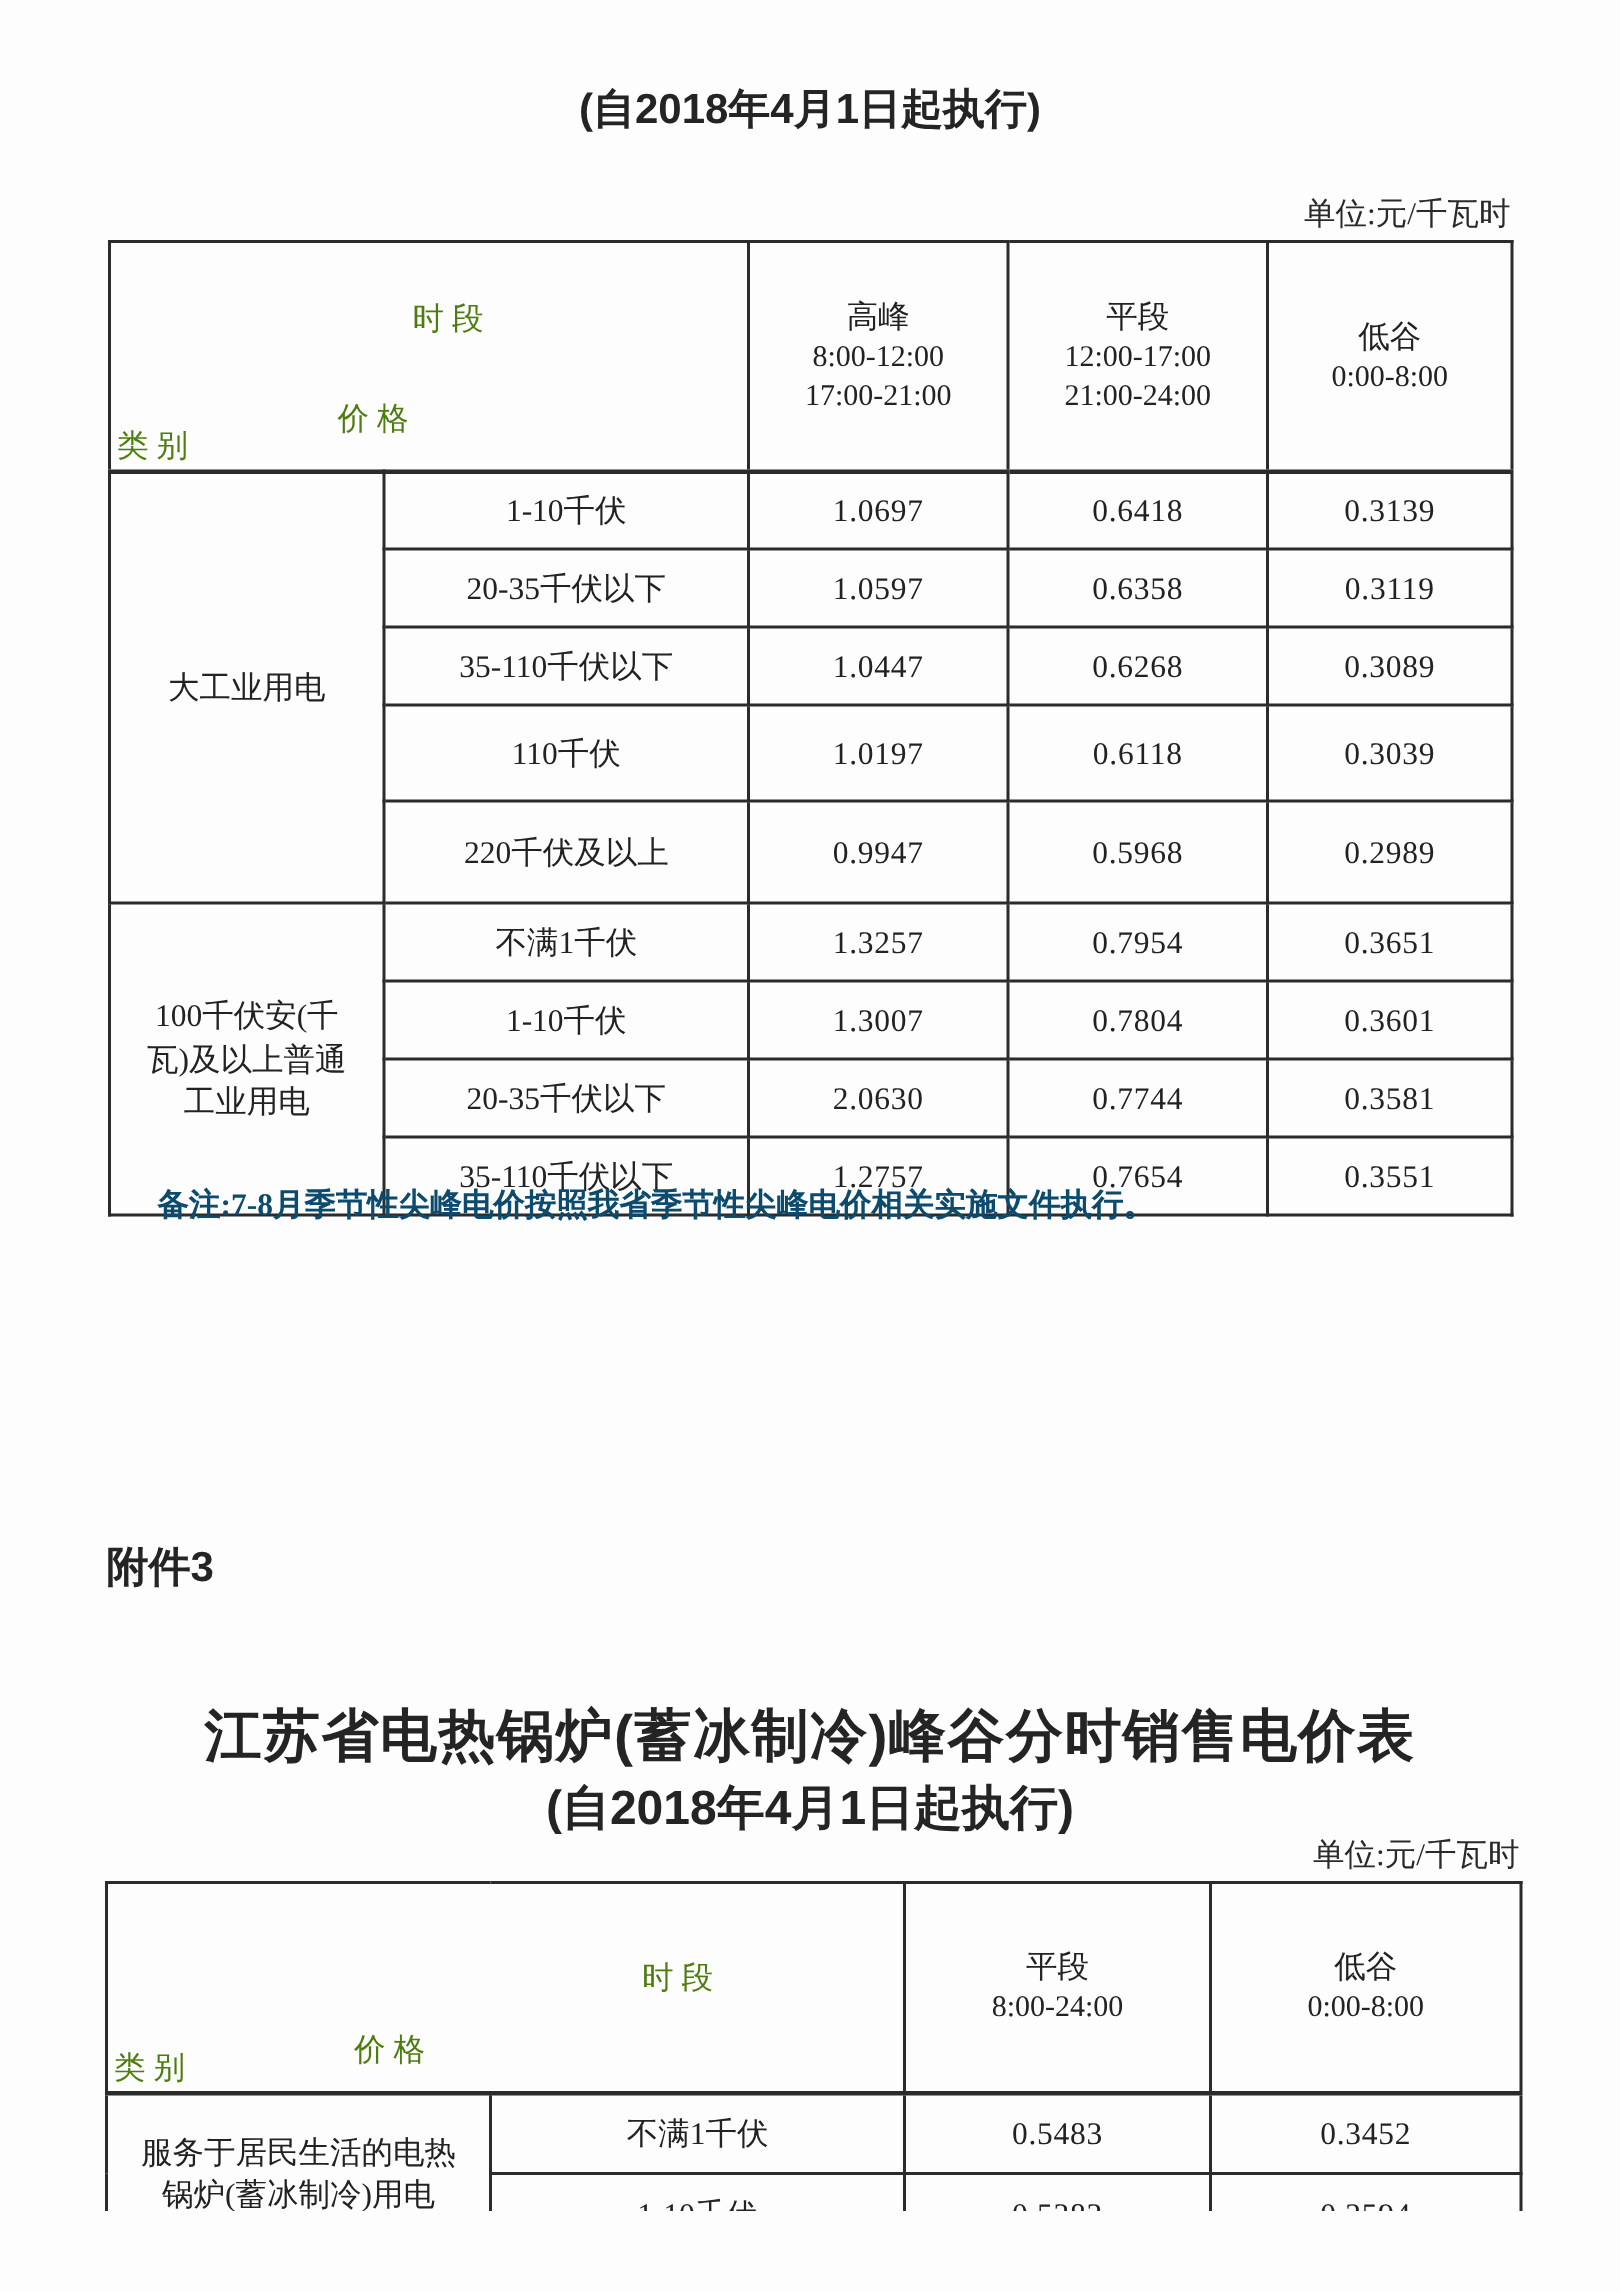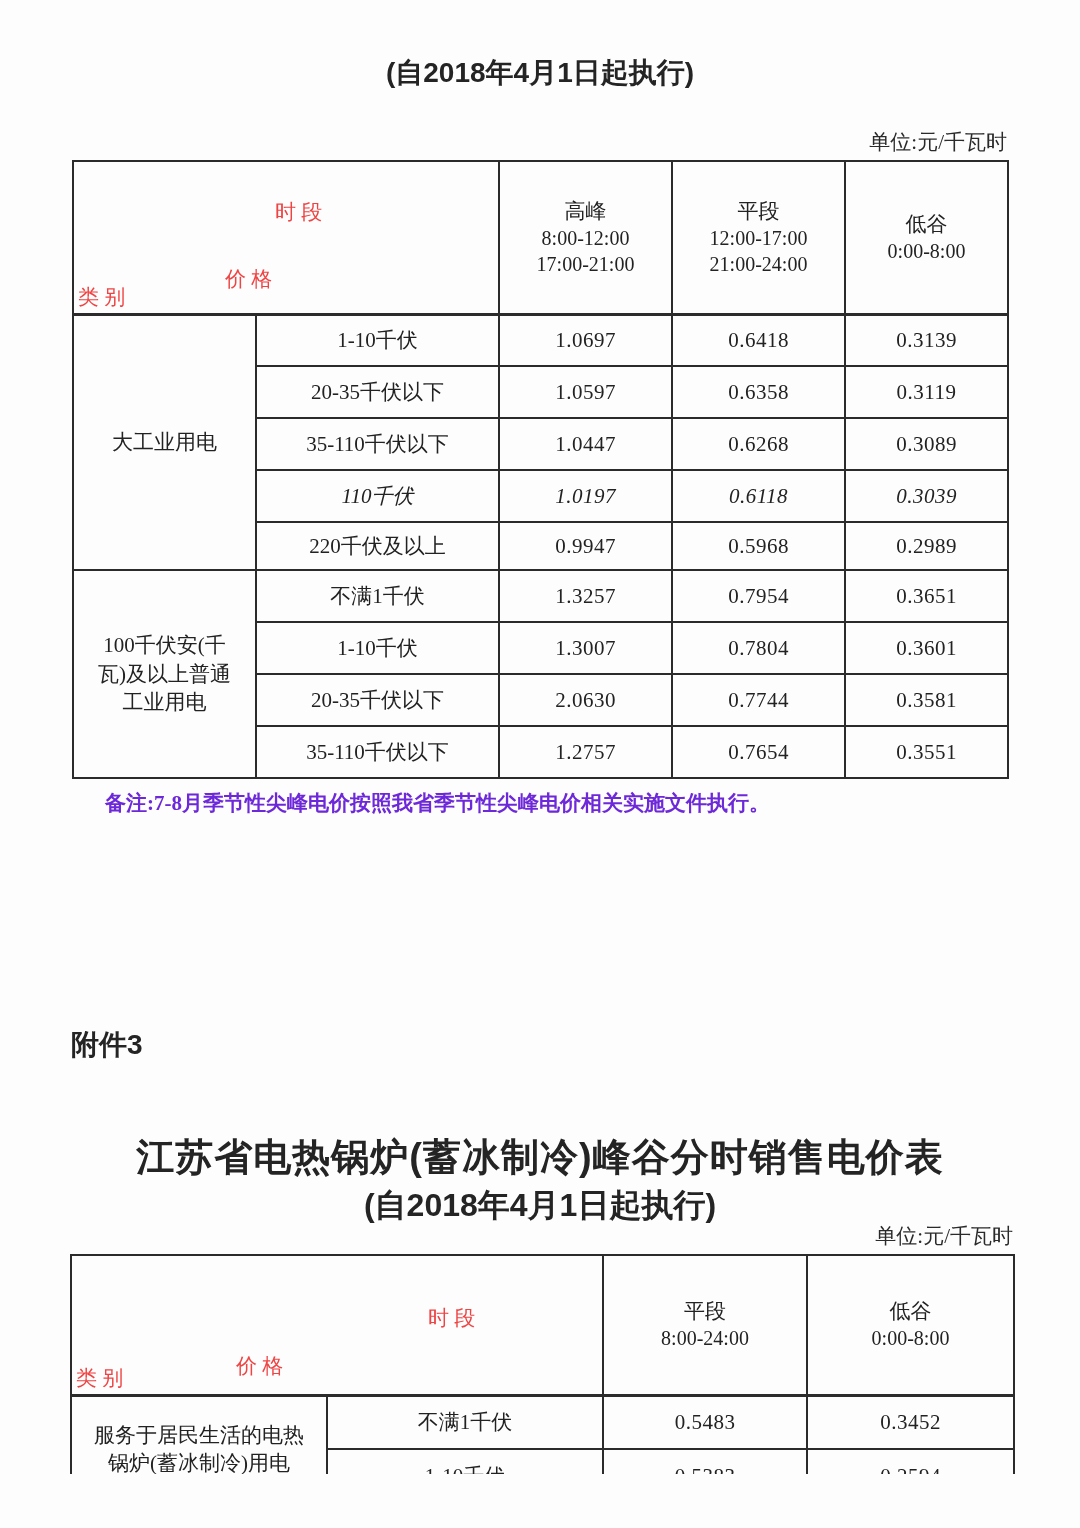--- a/index.html
+++ b/index.html
@@ -31,36 +31,36 @@
     font-family: "Liberation Sans", "DejaVu Sans", sans-serif;
     font-weight: 700; font-size: 38px; color: #242424;
     letter-spacing: 1px;
   }
   .big-subtitle {
     left: 0; width: 1080px; text-align: center;
     font-family: "Liberation Sans", "DejaVu Sans", sans-serif;
     font-weight: 700; font-size: 32px; color: #242424;
   }
   .note-text {
-    font-size: 21px; font-weight: 700; color: #6d28d9;
+    font-size: 21px; font-weight: 700; color: #0c4a6e;
   }
 
   table.price-table {
     border-collapse: collapse; table-layout: fixed;
     background: transparent;
   }
   table.price-table td {
     border: 2px solid #2b2b2b;
     text-align: center; vertical-align: middle;
     font-size: 21px; color: #222;
     padding: 2px 4px;
   }
   table.price-table td.hdr { border-bottom-width: 3px; }
   .corner-cell { position: relative; }
-  .corner-item { position: absolute; font-size: 21px; color: #ef4444; white-space: nowrap; }
+  .corner-item { position: absolute; font-size: 21px; color: #4d7c0f; white-space: nowrap; }
   .col-head-name { font-size: 21px; line-height: 1.3; }
   .col-head-time { font-size: 20px; line-height: 1.3; }
   .preline { white-space: pre-line; line-height: 1.35; }
   .num-cell { font-size: 21px; letter-spacing: 0.5px; }
 
   .t2-clip { overflow: hidden; }
 </style>
 </head>
 <body>
 
@@ -111,27 +111,27 @@
       <td class="num-cell">1.0597</td>
       <td class="num-cell">0.6358</td>
       <td class="num-cell">0.3119</td>
     </tr>
     <tr style="height:52px;">
       <td>35-110千伏以下</td>
       <td class="num-cell">1.0447</td>
       <td class="num-cell">0.6268</td>
       <td class="num-cell">0.3089</td>
     </tr>
-    <tr style="height:52px;font-style:italic;">
+    <tr style="height:64px;">
       <td>110千伏</td>
       <td class="num-cell">1.0197</td>
       <td class="num-cell">0.6118</td>
       <td class="num-cell">0.3039</td>
     </tr>
-    <tr style="height:48px;">
+    <tr style="height:68px;">
       <td>220千伏及以上</td>
       <td class="num-cell">0.9947</td>
       <td class="num-cell">0.5968</td>
       <td class="num-cell">0.2989</td>
     </tr>
 
     <tr style="height:52px;">
       <td rowspan="4" class="preline">100千伏安(千
 瓦)及以上普通
 工业用电</td>

